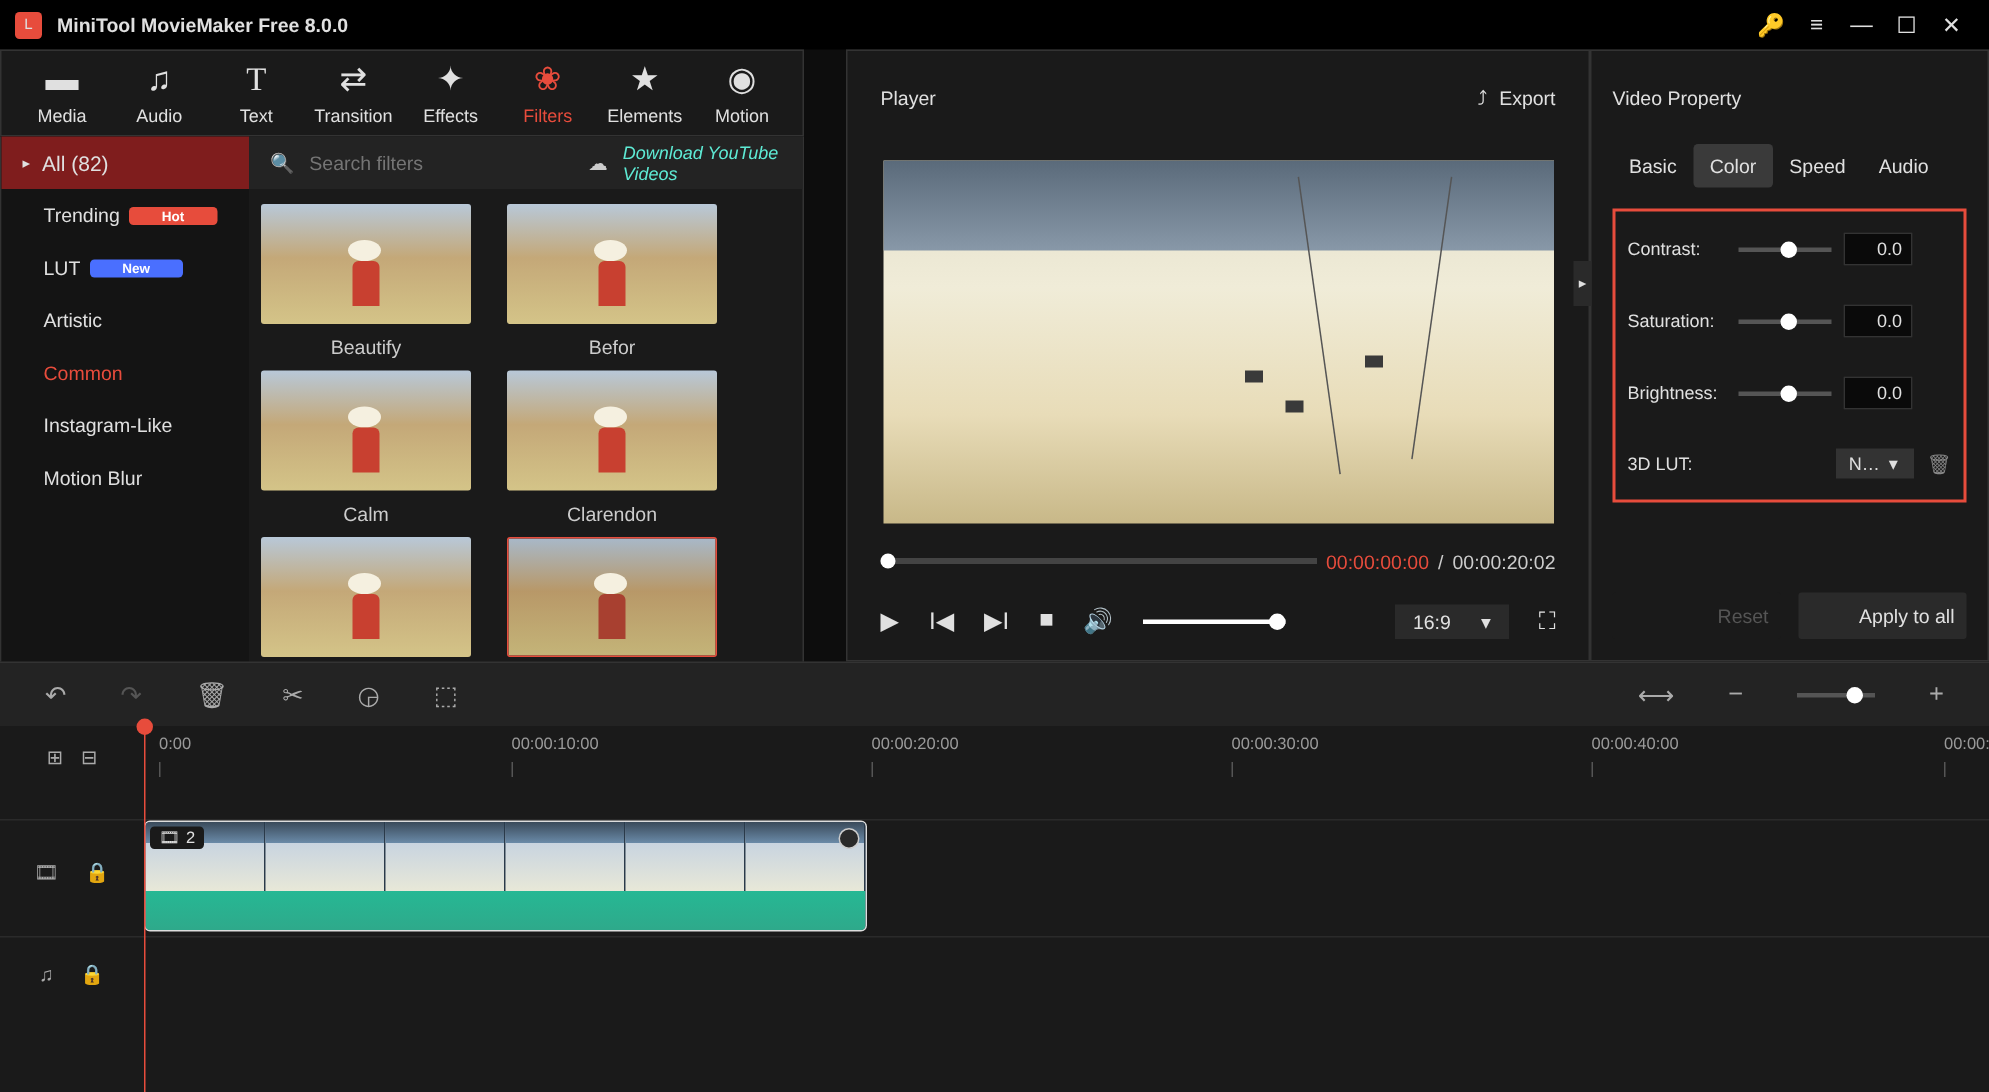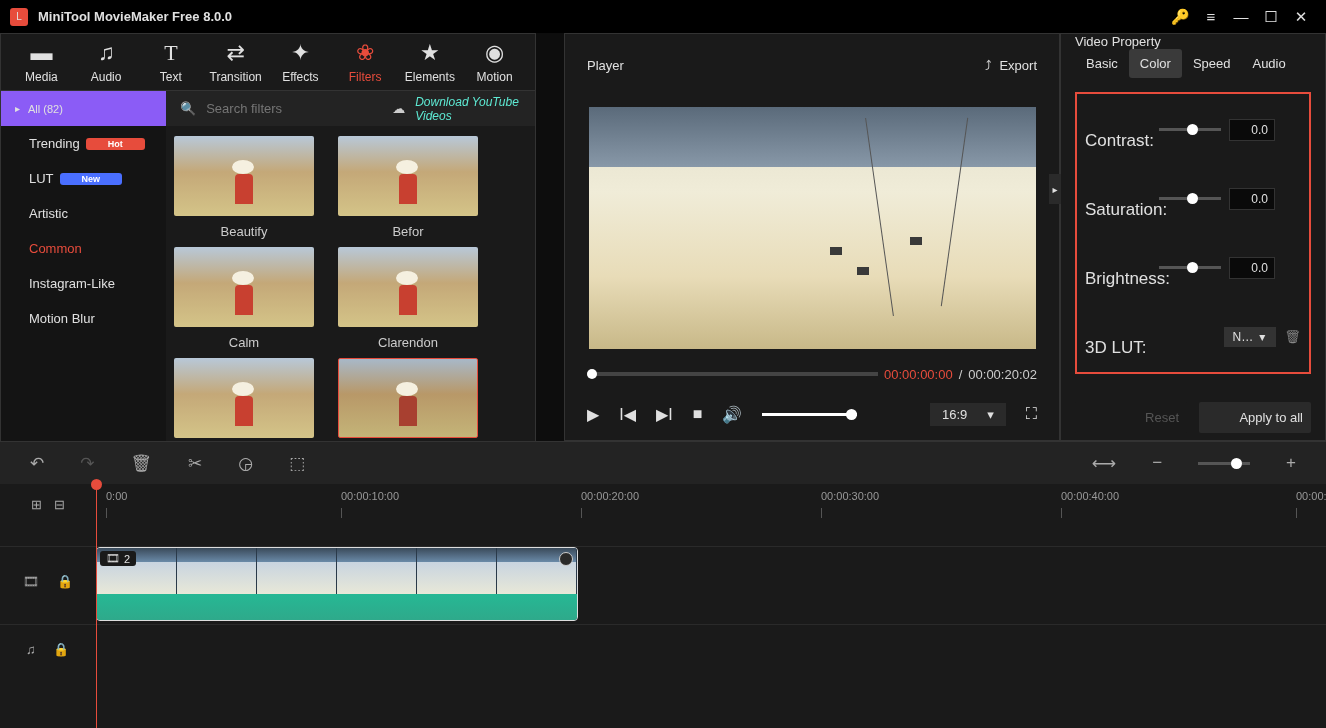--- a/index.html
+++ b/index.html
@@ -12,21 +12,21 @@
 .key-ic{color:#e6b800;}
 
 .main{display:flex;height:408px;}
 .left-col{width:536px;display:flex;flex-direction:column;}
 .toolbar{height:62px;background:#1a1a1a;display:flex;align-items:center;padding:0 8px;border:1px solid #333;}
 .tool-item{display:flex;flex-direction:column;align-items:center;justify-content:center;width:66px;height:56px;cursor:pointer;font-size:12px;gap:4px;}
 .tool-item.active{color:#e74c3c;}
 .tool-icon{font-size:22px;height:26px;display:flex;align-items:center;}
 .browse{flex:1;display:flex;background:#1a1a1a;border:1px solid #333;border-top:none;}
 .sidebar{width:165px;background:#141414;}
-.sidebar .head{height:35px;display:flex;align-items:center;padding:0 14px;background:#8b5cf6;font-size:11px;}
+.sidebar .head{height:35px;display:flex;align-items:center;padding:0 14px;background:#7f1d1d;font-size:14px;}
 .sidebar .head::before{content:"▸";margin-right:8px;font-size:10px;}
 .sidebar .item{height:35px;display:flex;align-items:center;padding:0 28px;font-size:13px;cursor:pointer;gap:6px;}
 .sidebar .item.active{color:#e74c3c;}
 .badge{font-size:9px;padding:1px 22px;border-radius:3px;font-weight:bold;}
 .badge.hot{background:#e74c3c;color:#fff;}
 .badge.new{background:#4a6fff;color:#fff;}
 .content{flex:1;display:flex;flex-direction:column;}
 .searchbar{height:35px;display:flex;align-items:center;padding:0 14px;background:#232323;gap:10px;}
 .searchbar input{flex:1;background:transparent;border:none;color:#999;outline:none;font-size:13px;}
 .searchbar .dl{color:#5eead4;font-size:12px;cursor:pointer;font-style:italic;}
@@ -63,21 +63,21 @@
 
 .props{width:266px;background:#1a1a1a;border:1px solid #333;display:flex;flex-direction:column;}
 .props-head{height:62px;display:flex;align-items:center;padding:0 14px;font-size:13px;}
 .prop-tabs{display:flex;gap:0;padding:0 14px;}
 .prop-tab{padding:7px 11px;font-size:13px;cursor:pointer;border-radius:3px;}
 .prop-tab.active{background:#3a3a3a;}
 .prop-body{flex:1;padding:14px;}
 .hilite{border:2px solid #e74c3c;padding:14px 8px 8px;}
 .prow{display:flex;align-items:center;margin-bottom:26px;gap:8px;}
 .prow:last-child{margin-bottom:6px;}
-.prow .lbl{width:66px;font-size:17px;margin-top:23px;}
+.prow .lbl{width:66px;font-size:12px;}
 .slider{width:62px;height:3px;background:#555;position:relative;}
 .slider .dot{position:absolute;left:45%;top:-4px;width:11px;height:11px;background:#fff;border-radius:50%;}
 .valbox{width:46px;height:22px;background:#0a0a0a;text-align:right;padding:3px 6px;font-size:12px;border:1px solid #333;}
 .lut-sel{background:#333;padding:3px 8px;font-size:12px;display:flex;align-items:center;gap:6px;width:52px;}
 .prop-foot{display:flex;gap:12px;padding:14px;}
 .btn{flex:1;padding:8px;text-align:right;background:#2a2a2a;font-size:13px;cursor:pointer;border-radius:2px;}
 .btn.dis{background:#1a1a1a;color:#555;}
 .pexpand{position:absolute;left:-12px;top:140px;width:12px;height:30px;background:#2a2a2a;display:flex;align-items:center;justify-content:center;font-size:10px;}
 
 .timeline{height:287px;background:#1a1a1a;border-top:1px solid #333;}

